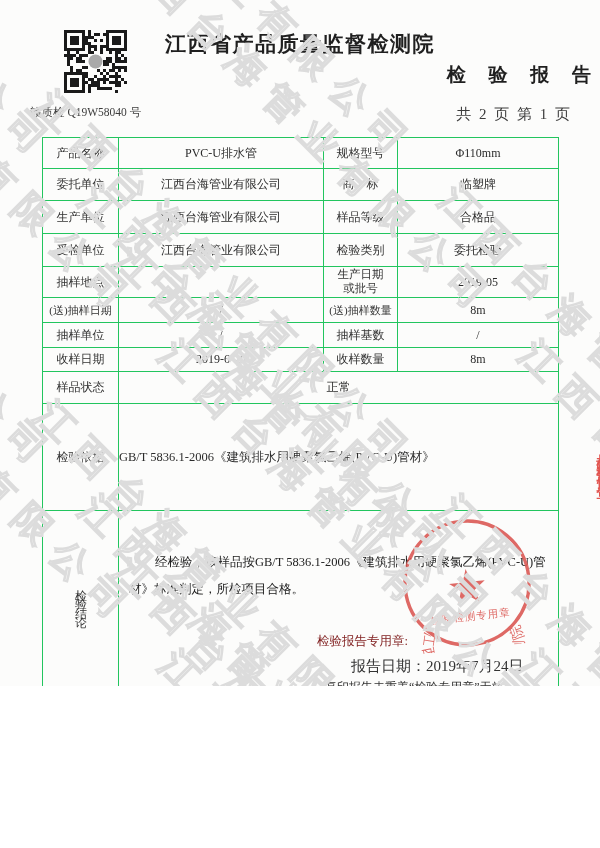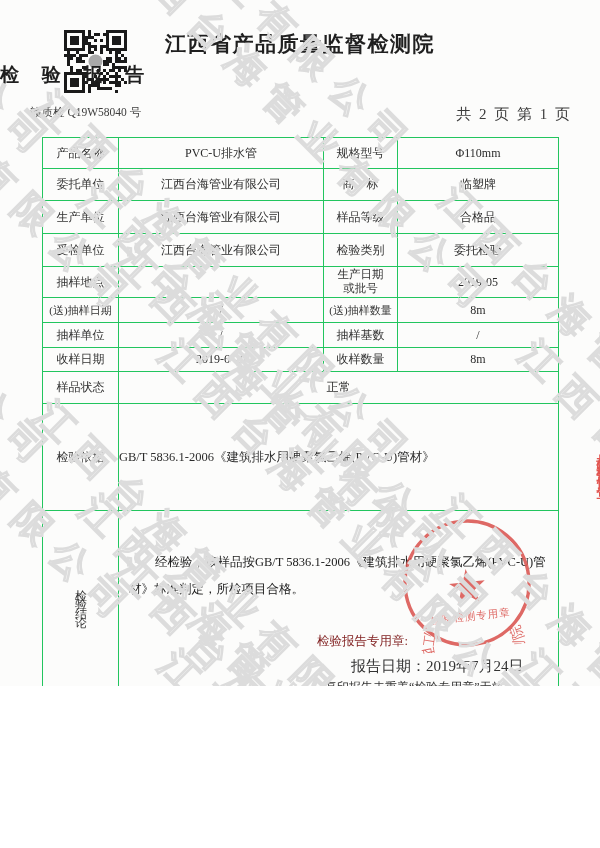--- a/index.html
+++ b/index.html
@@ -10,21 +10,21 @@
   .wm-line{position:absolute;white-space:nowrap;font-weight:bold;font-size:38px;letter-spacing:14px;
            transform:rotate(45deg);transform-origin:0 0;
            font-family:"Liberation Sans","DejaVu Sans",sans-serif;color:#eeeeee;}
   @supports (-webkit-text-stroke:1px #000){
     .wm-line{color:transparent;-webkit-text-stroke:1.3px #dcdcdc;}
   }
   
   .qr{position:absolute;left:64px;top:30px;z-index:1;}
   .institute{position:absolute;left:0;right:0;top:30px;text-align:center;font-size:21px;
              font-weight:bold;letter-spacing:1.5px;color:#1f1f1f;z-index:1;}
-  .report-title{position:absolute;left:0;right:0;top:62px;text-align:left;font-size:19px;
+  .report-title{position:absolute;left:0;right:0;top:62px;text-align:right;font-size:19px;
              font-weight:bold;letter-spacing:9px;color:#1f1f1f;z-index:1;}
   .report-no{position:absolute;left:30px;top:105px;font-size:11.5px;color:#3c3c3c;z-index:1;}
   .page-info{position:absolute;right:28px;top:105px;font-size:15px;color:#3c3c3c;z-index:1;letter-spacing:2px;}
   
   table.rep{position:absolute;left:42px;top:137px;width:516px;border-collapse:collapse;
             table-layout:fixed;z-index:1;font-size:12px;}
   table.rep td{border:1px solid #22c55e;padding:0;overflow:hidden;}
   td.lbl{text-align:center;white-space:pre-line;color:#333;}
   td.val{text-align:center;color:#2b2b2b;}
   td.val-left{text-align:left;padding-left:8px;color:#2b2b2b;}

